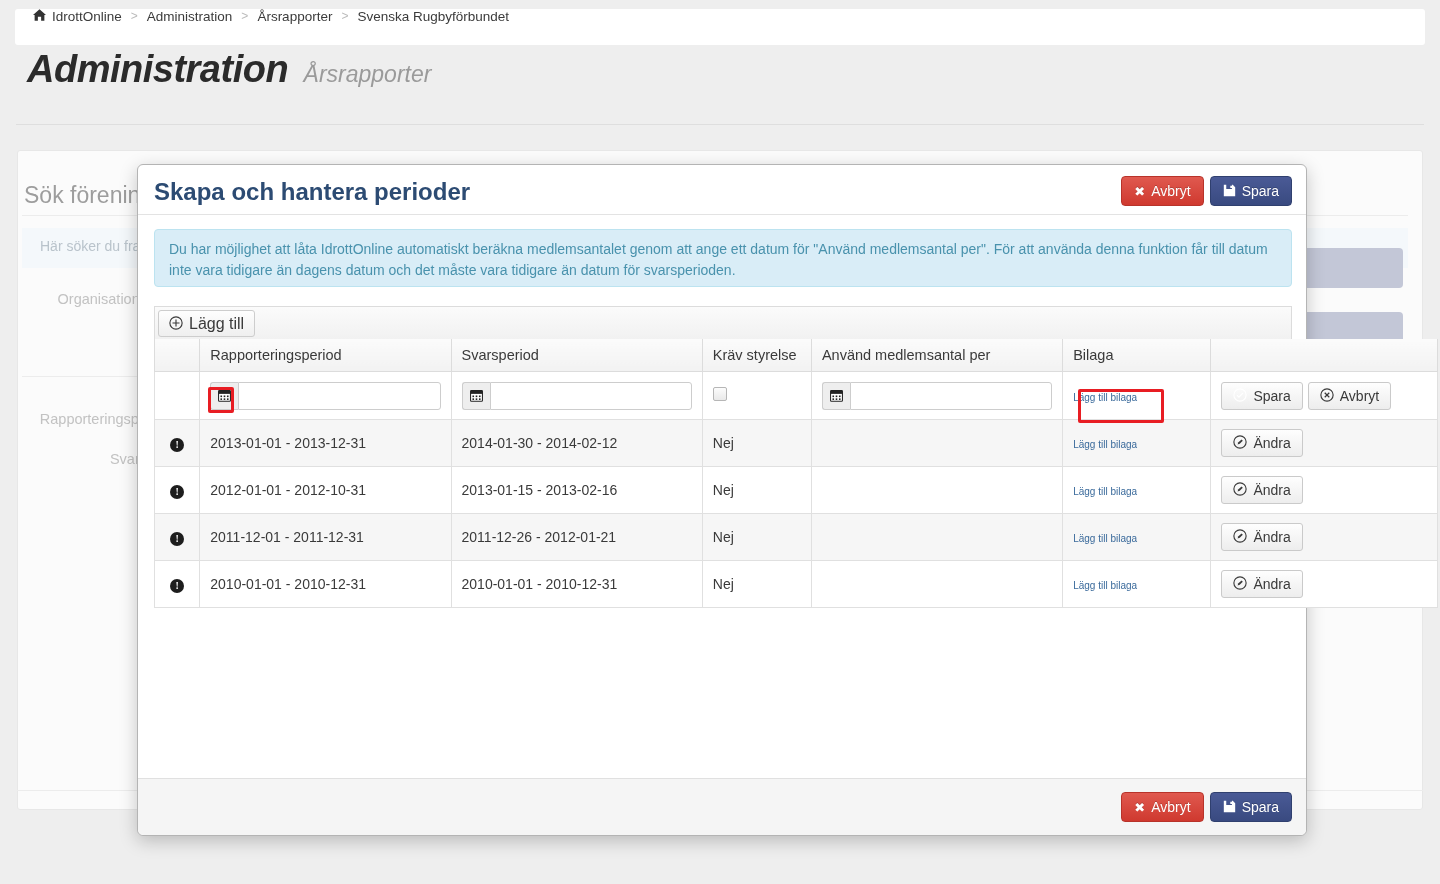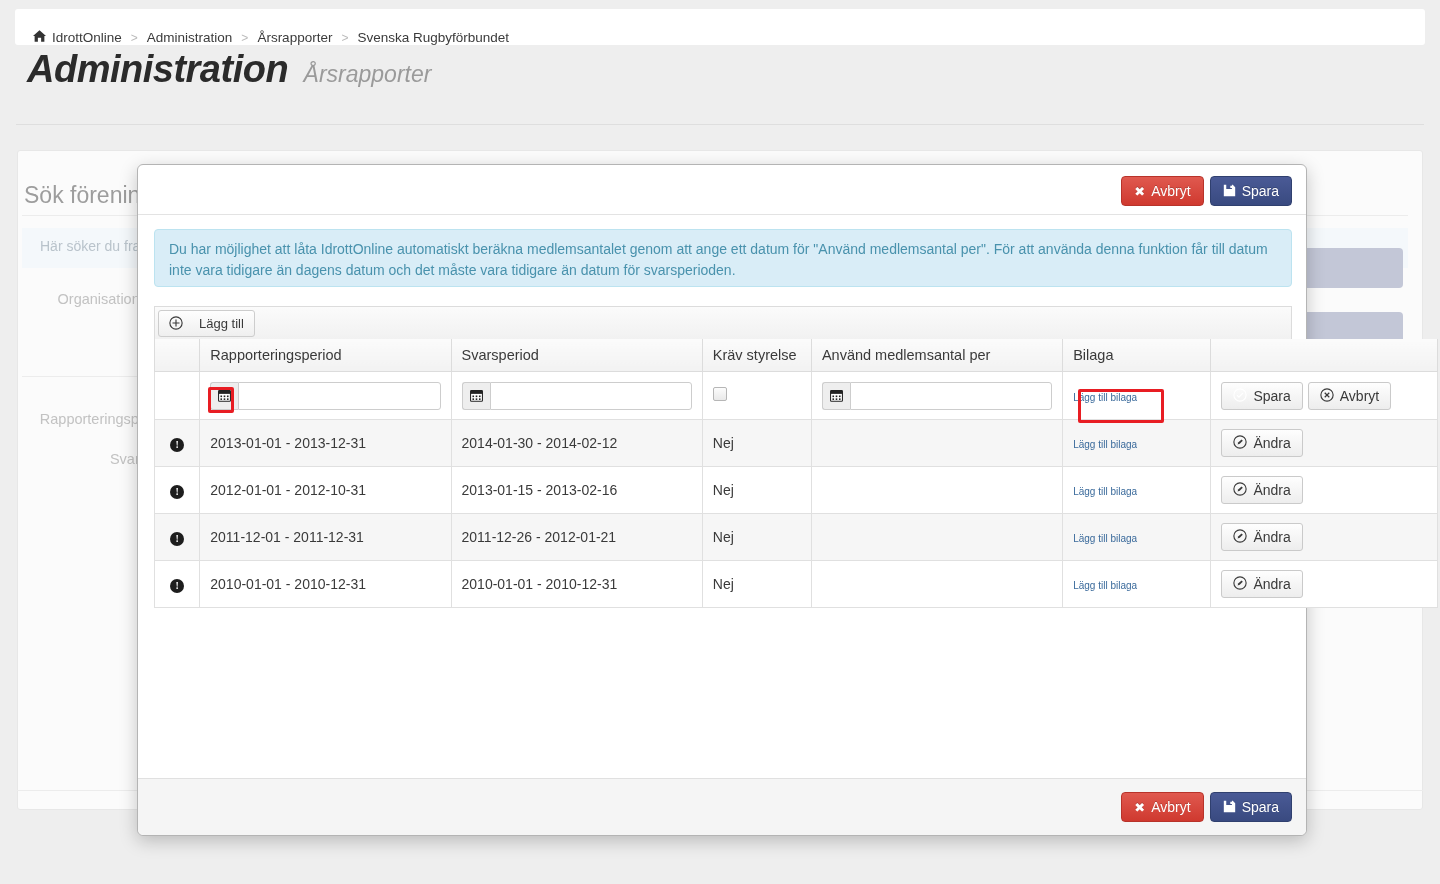--- a/index.html
+++ b/index.html
@@ -8,21 +8,21 @@
     width: 1440px; height: 884px;
     background: #eeeeee;
     font-family: "Liberation Sans", sans-serif;
     overflow: hidden;
   }
 
   
   .breadcrumb-bar{
     position:absolute; left:15px; top:9px; width:1410px; height:36px;
     background:#fff; border-radius:3px;
-    display:flex; align-items:flex-end; padding:0 18px;
+    display:flex; align-items:flex-start; padding:0 18px;
     font-size:13.5px; color:#444;
   }
   .bc-item{ color:#3b3b3b; }
   .bc-item.link{ color:#3b3b3b; }
   .bc-sep{ color:#bbb; margin:0 9px; font-size:12px; }
   .home-glyph{ font-size:13px; margin-right:6px; color:#333; display:inline-block; }
 
   
   .page-head{
     position:absolute; left:27px; top:48px; width:1398px;font-style:italic;
@@ -123,22 +123,22 @@
   
   .toolbar{
     position:absolute; left:16px; top:141px; width:1138px; height:33px;
     background:linear-gradient(to bottom,#fbfbfb,#f1f1f1);
     border:1px solid #dcdcdc; border-bottom:none;
   }
   .btn-add{
     position:absolute; left:3px; top:3px; height:27px;
     background:linear-gradient(to bottom,#fefefe,#efefef);
     border:1px solid #cdcdcd; border-radius:3px;
-    display:flex; align-items:center; gap:16px; padding:0 10px;
-    font-size:13px; color:#3a3a3a; cursor:pointer;
+    display:flex; align-items:center; gap:6px; padding:0 10px;
+    font-size:16px; color:#3a3a3a; cursor:pointer;
   }
   .hl-red{
     position:absolute; border:3px solid #e81d23; border-radius:2px;
     pointer-events:none;
   }
 
   
   table.periods{
     position:absolute; left:16px; top:174px; width:1284px;
     border-collapse:collapse; font-size:14px;
@@ -239,20 +239,21 @@
 <div class="bg-hr3"></div>
 <div class="bg-label bg-lbl-rap">Rapporteringspe</div>
 <div class="bg-label bg-lbl-svar">Svars</div>
 <div class="bg-btn bg-btn-a"></div>
 <div class="bg-btn bg-btn-b"></div>
 <div class="bg-inner-bot"></div>
 
 <div class="modal">
 
   <div class="modal-header">
+    <div class="modal-title">Skapa och hantera perioder</div>
     <div class="modal-hdr-btns">
       <div class="btn btn-danger">
         <span class="ico">✖</span>
         <span>Avbryt</span>
       </div>
       <div class="btn btn-navy">
         <span class="ico">
           <svg width="13" height="13" viewBox="0 0 16 16">
               <path fill="#fff" d="M2 1h10l3 3v11H1V1h1zm2 0v5h7V1H4zm-1 8h10v5H3V9zm6-7h2v3H9V2z"></path>
             </svg>

